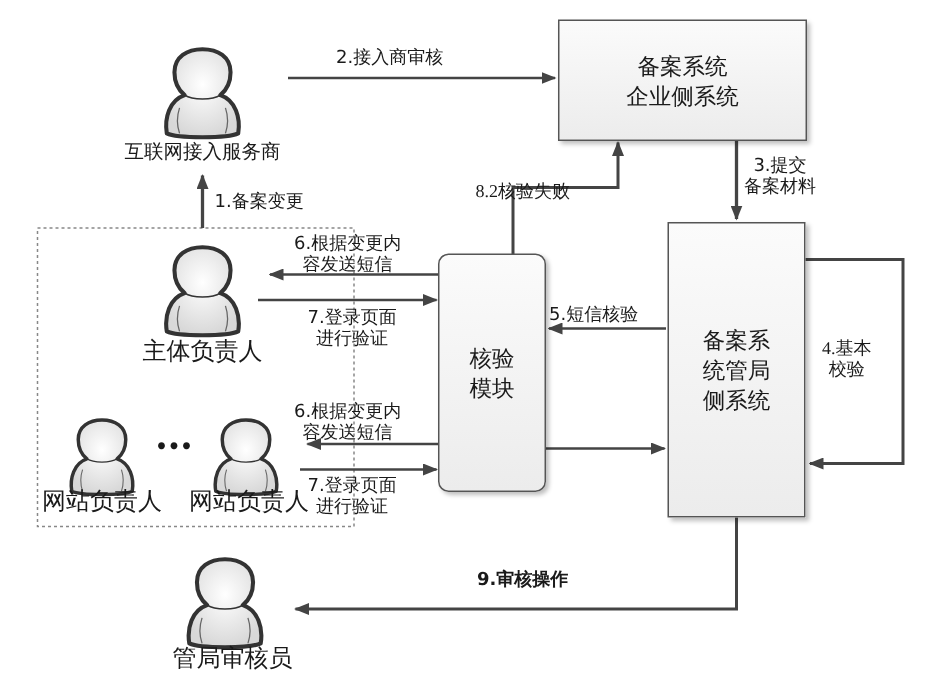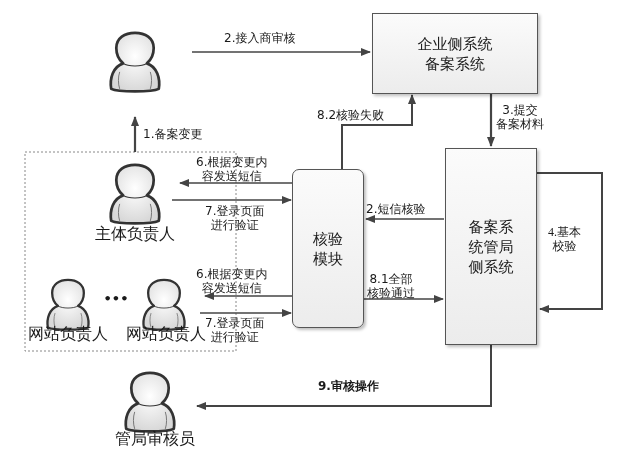--- a/index.html
+++ b/index.html
@@ -63,67 +63,64 @@
     <line x1="172" y1="200" x2="291" y2="200" stroke="#444" stroke-width="1.6" marker-end="url(#arr)"></line>
 
     <line x1="292" y1="296" x2="205" y2="296" stroke="#444" stroke-width="1.6" marker-end="url(#arr)"></line>
     <line x1="200" y1="313" x2="291" y2="313" stroke="#444" stroke-width="1.6" marker-end="url(#arr)"></line>
 
     <polyline points="491,345 491,406 197,406" fill="none" stroke="#444" stroke-width="2" marker-end="url(#arr)"></polyline>
   </svg>
 
   <div class="box" style="left:372px;top:13px;width:166px;height:81px;">
     <div>
+      <span>备案系统</span>
       <span>企业侧系统</span>
-      <span>备案系统</span>
     </div>
   </div>
 
   <div class="box" style="left:292px;top:169px;width:72px;height:159px;border-radius:7px;">
     <div>
       <span>核验</span>
       <span>模块</span>
     </div>
   </div>
 
   <div class="box" style="left:445px;top:148px;width:92px;height:197px;">
     <div>
       <span>备案系</span>
       <span>统管局</span>
       <span>侧系统</span>
     </div>
   </div>
 
+  <div class="actor-name" style="left:68px;top:95px;width:134px;font-size:13px;">互联网接入服务商</div>
   <div class="actor-name" style="left:90px;top:227px;width:90px;">主体负责人</div>
   <div class="actor-name" style="left:28px;top:327px;width:80px;">网站负责人</div>
   <div class="actor-name" style="left:126px;top:327px;width:80px;">网站负责人</div>
   <div class="actor-name" style="left:100px;top:292px;width:32px;font-size:13px;font-weight:bold;">•••</div>
   <div class="actor-name" style="left:105px;top:432px;width:90px;text-align:right;">管局审核员</div>
 
   <div class="lbl" style="left:143px;top:127px;text-align:right;">1.备案变更</div>
   <div class="lbl" style="left:224px;top:31px;">2.接入商审核</div>
 
   <div class="lbl" style="left:496px;top:103px;">
     <span>3.提交</span><br>
     <span>备案材料</span>
   </div>
 
   <div class="lbl" style="left:548px;top:225px;font-family:Liberation Serif, serif;">
     <span>4.基本</span><br>
     <span>校验</span>
   </div>
 
-  <div class="lbl" style="left:366px;top:202px;">2.短信核验</div>
+  <div class="lbl" style="left:366px;top:202px;">5.短信核验</div>
 
-  <div class="lbl" style="left:367px;top:272px;">
-    <span>8.1全部</span><br>
-    <span>核验通过</span>
-  </div>
 
-  <div class="lbl" style="left:317px;top:108px;">8.2核验失败</div>
+  <div class="lbl" style="left:317px;top:120px;font-family:Liberation Serif, serif;">8.2核验失败</div>
 
   <div class="lbl" style="left:196px;top:155px;">
     <span>6.根据变更内</span><br>
     <span>容发送短信</span>
   </div>
 
   <div class="lbl" style="left:205px;top:204px;">
     <span>7.登录页面</span><br>
     <span>进行验证</span>
   </div>

